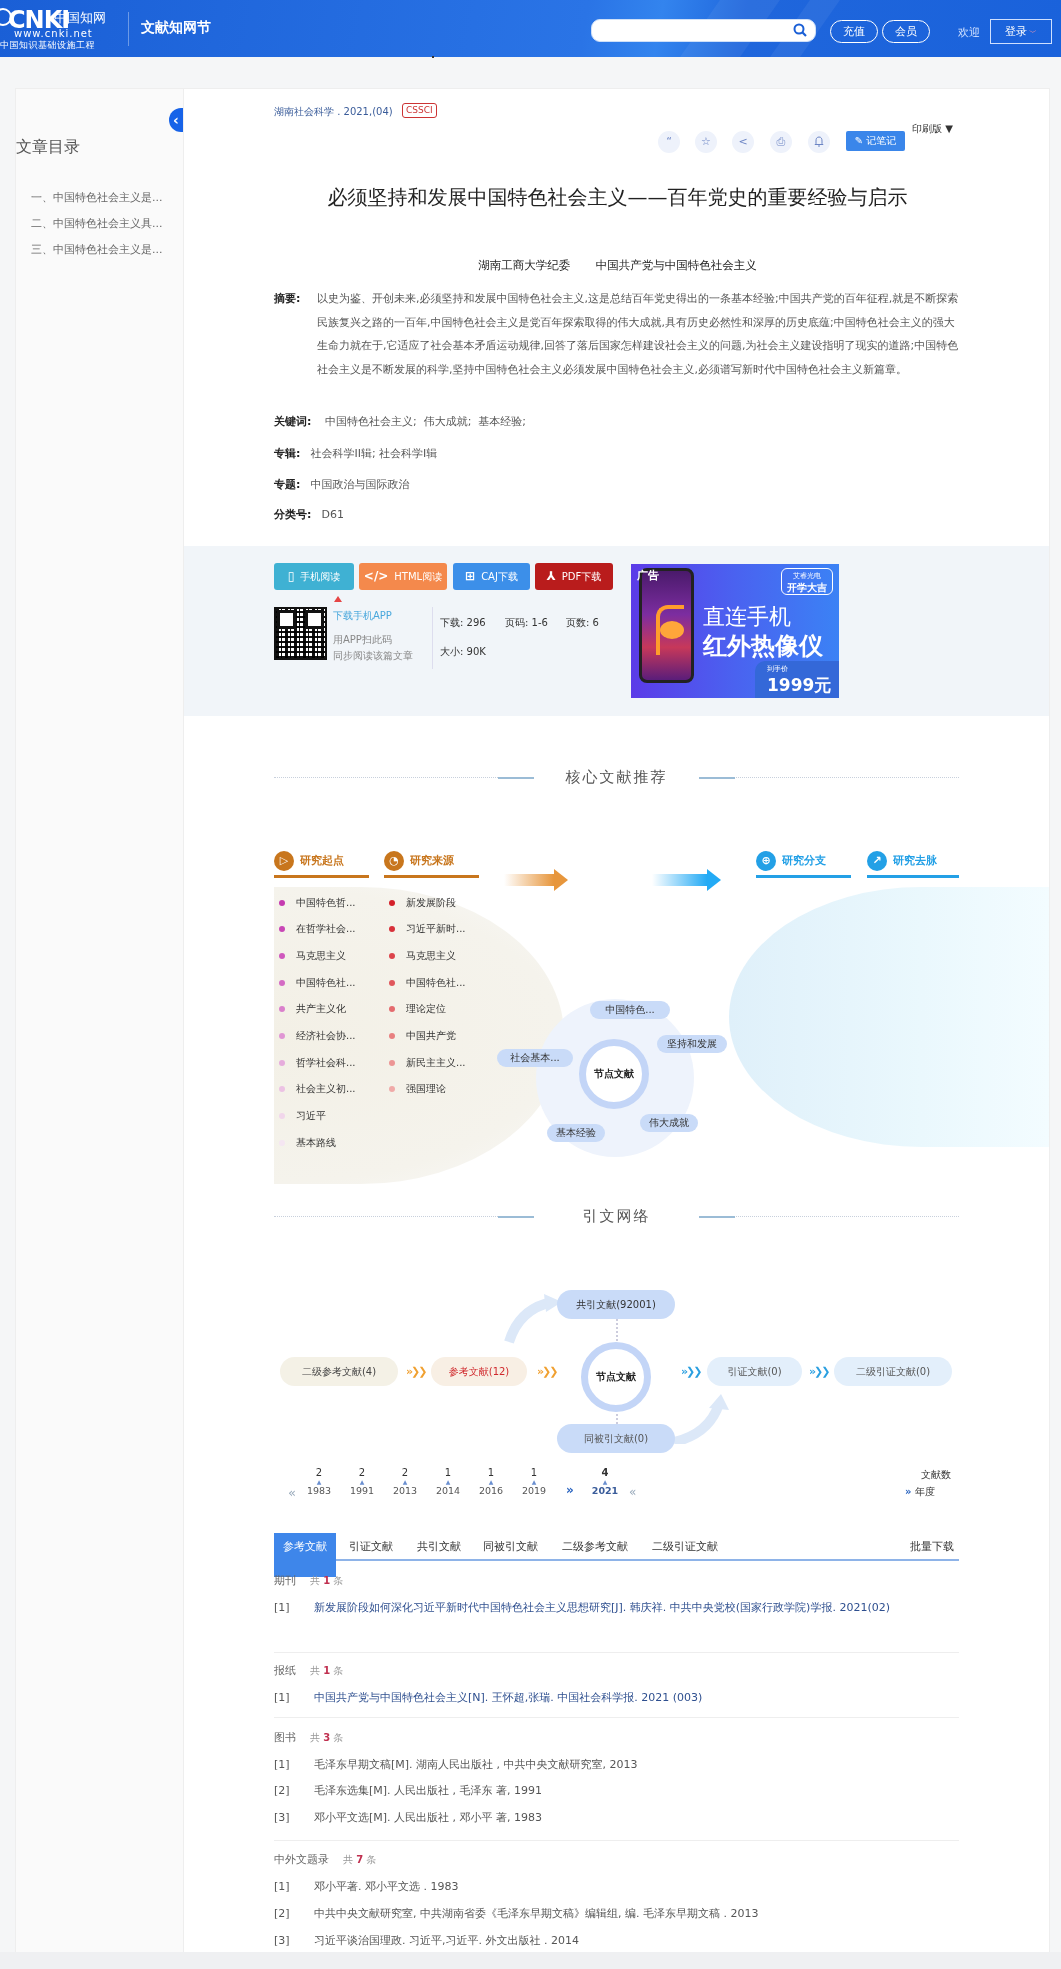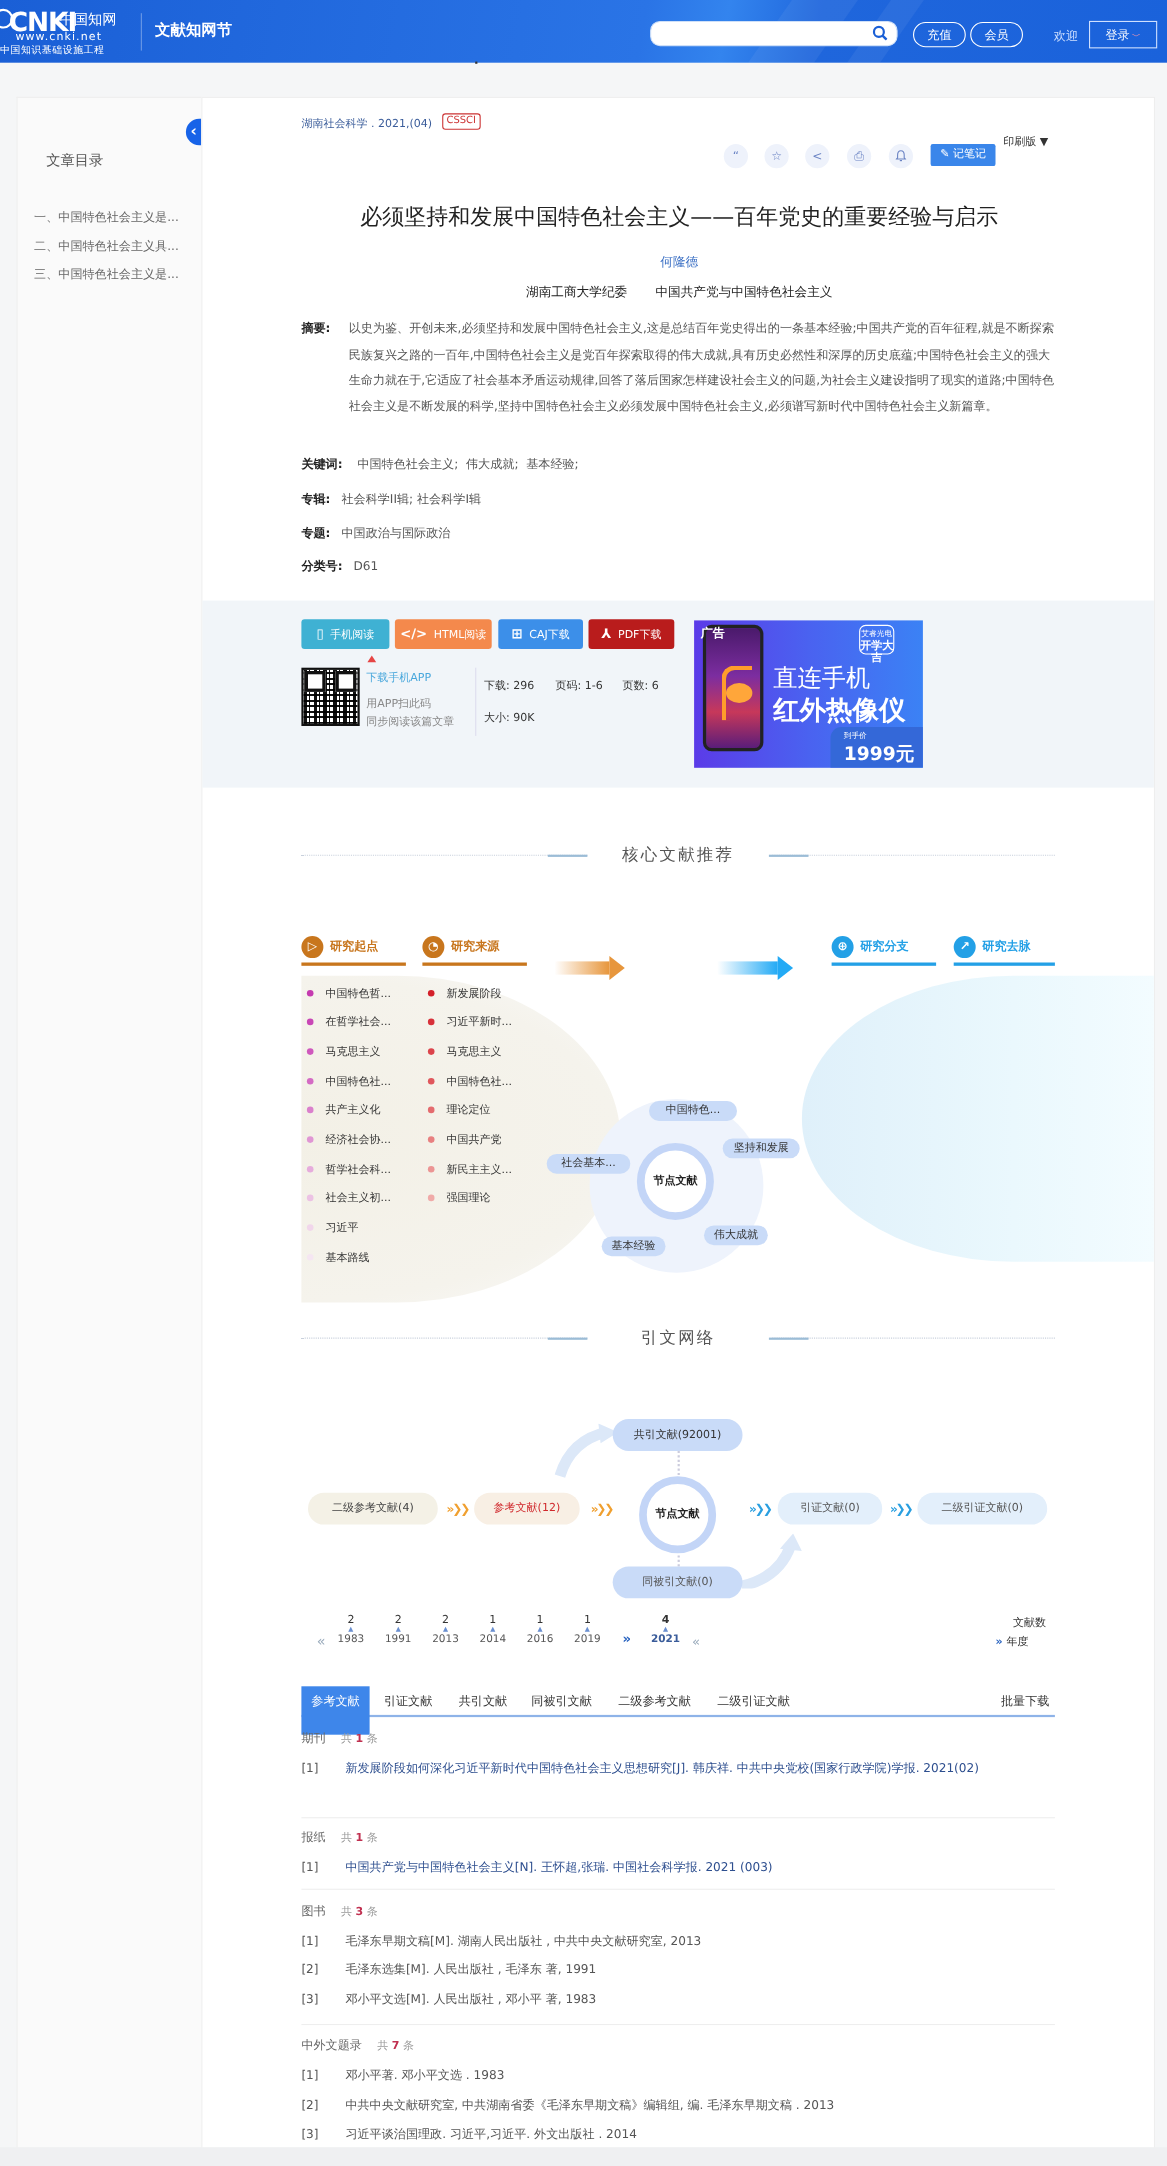--- a/index.html
+++ b/index.html
@@ -16,21 +16,21 @@
 .site-name{position:absolute;left:141px;top:19px;color:#fff;font-size:14px;font-weight:bold}
 .search{position:absolute;left:591px;top:19px;width:225px;height:23px;background:#fff;border-radius:9px;border:1px solid #cfe0f8}
 .search .icon{position:absolute;right:8px;top:3px;width:14px;height:14px}
 .pill-btn{position:absolute;top:20px;height:23px;border:1px solid #fff;border-radius:12px;color:#fff;font-size:11px;text-align:center;line-height:21px}
 .welcome{position:absolute;left:958px;top:25px;color:#cfe0ff;font-size:11px}
 .login{position:absolute;left:990px;top:19px;width:62px;height:25px;border:1px solid #cfe0ff;color:#fff;font-size:11px;line-height:23px;text-align:center}
 .login .chev{color:#f9a;font-size:8px;margin-left:2px}
 .dot-mark{position:absolute;left:432px;top:56px;width:2px;height:2px;background:#333}
 
 .card-side{position:absolute;left:15px;top:88px;width:168px;height:1880px;background:#fafafa;border:1px solid #eee;border-right:none}
-.toc-title{position:absolute;left:26px;top:48px;font-size:13px;color:#555}
+.toc-title{position:absolute;left:0;top:48px;font-size:16px;color:#555}
 .toc-item{position:absolute;left:15px;font-size:11px;color:#666;white-space:nowrap}
 .toggle{position:absolute;left:169px;top:108px;width:14px;height:24px;background:#1763e8;border-radius:12px 0 0 12px;color:#fff;font-size:14px;font-weight:bold;line-height:24px;text-align:center}
 
 .main{position:absolute;left:183px;top:88px;width:867px;height:1880px;background:#fff;border:1px solid #eee}
 .abs{position:absolute}
 .journal{left:90px;top:16px;font-size:10px;color:#3a5c9a}
 .cssci{left:218px;top:14px;font-size:9px;color:#c33;border:1px solid #c33;border-radius:3px;padding:0 3px;line-height:13px}
 .tool-icon{position:absolute;top:42px;width:22px;height:22px;border-radius:50%;background:#eef2fb;color:#6b84c4;font-size:11px;text-align:center;line-height:22px}
 .note-btn{left:662px;top:42px;width:59px;height:20px;background:#3a86ea;color:#fff;font-size:10px;text-align:center;line-height:20px;border-radius:2px}
 .print{left:728px;top:33px;font-size:10px;color:#333}
@@ -57,21 +57,21 @@
 .app-hint{left:149px;font-size:10px;color:#888}
 .vsep{position:absolute;left:170px;top:61px;width:1px;height:62px;background:#dde}
 .stat{font-size:10px;color:#333}
 .ad{position:absolute;left:447px;top:18px;width:208px;height:134px;background:linear-gradient(90deg,#5b3be8 0%,#4a62f0 50%,#3b82f5 100%);overflow:hidden}
 .ad .phone{position:absolute;left:8px;top:4px;width:55px;height:115px;border-radius:8px;background:linear-gradient(180deg,#4a1a6b 0%,#7c2da0 40%,#c7385a 70%,#5a1d7a 100%);border:3px solid #222}
 .ad .bird{position:absolute;left:22px;top:38px;width:28px;height:50px;border-left:4px solid #ff9d2b;border-top:4px solid #ff9d2b;border-radius:12px 0 0 0}
 .ad .bird2{position:absolute;left:26px;top:55px;width:24px;height:18px;background:#ffa63a;border-radius:50%}
 .ad .tag{position:absolute;left:6px;top:4px;color:#fff;font-size:11px;font-weight:bold}
 .ad .l1{position:absolute;left:72px;top:38px;color:#fff;font-size:22px}
 .ad .l2{position:absolute;left:72px;top:66px;color:#fff;font-size:24px;font-weight:bold}
-.ad .badge{position:absolute;left:150px;top:4px;width:32px;height:27px;border:1px solid #fff;border-radius:6px;color:#fff;font-size:7px;text-align:center;line-height:11px;padding-top:2px}
+.ad .badge{position:absolute;left:150px;top:4px;width:52px;height:27px;border:1px solid #fff;border-radius:6px;color:#fff;font-size:7px;text-align:center;line-height:11px;padding-top:2px}
 .ad .badge b{font-size:10px;display:block}
 .ad .price{position:absolute;left:124px;top:97px;width:84px;height:37px;background:#3468d8;border-radius:10px 0 0 0;color:#fff}
 .ad .price small{position:absolute;left:12px;top:3px;font-size:7px}
 .ad .price b{position:absolute;left:12px;top:13px;font-size:17px}
 
 .sec-head{position:absolute;left:90px;width:685px;height:20px}
 .sec-head .line{position:absolute;top:9px;height:1px;border-top:1px dotted #c8d0dc}
 .sec-head .acc{position:absolute;top:9px;height:2px;width:36px;background:#9bbcd6}
 .sec-head .txt{position:absolute;left:0;width:685px;text-align:center;font-size:15px;color:#555;letter-spacing:2px;top:0}
 
@@ -154,21 +154,20 @@
   <div class="tool-icon" style="left:624px">
     <svg width="10" height="11" viewBox="0 0 10 11" style="margin-top:5px">
         <path d="M5 1 C2.5 1 2 3 2 5 L2 7.5 L1 8.5 L9 8.5 L8 7.5 L8 5 C8 3 7.5 1 5 1Z" stroke="#6b84c4" fill="none"></path>
         <line x1="4" y1="10" x2="6" y2="10" stroke="#6b84c4"></line>
       </svg>
   </div>
   <div class="abs note-btn"><span>✎ </span><span>记笔记</span></div>
   <div class="abs print">印刷版 ▼</div>
 
   <div class="abs title">必须坚持和发展中国特色社会主义——百年党史的重要经验与启示</div>
-  <div class="abs author">何隆德</div>
   <div class="abs orgs">
     <span>湖南工商大学纪委</span>
     <span>中国共产党与中国特色社会主义</span>
   </div>
 
   <div class="abs abstract">
     <b>摘要:</b>
     <p>以史为鉴、开创未来,必须坚持和发展中国特色社会主义,这是总结百年党史得出的一条基本经验;中国共产党的百年征程,就是不断探索民族复兴之路的一百年,中国特色社会主义是党百年探索取得的伟大成就,具有历史必然性和深厚的历史底蕴;中国特色社会主义的强大生命力就在于,它适应了社会基本矛盾运动规律,回答了落后国家怎样建设社会主义的问题,为社会主义建设指明了现实的道路;中国特色社会主义是不断发展的科学,坚持中国特色社会主义必须发展中国特色社会主义,必须谱写新时代中国特色社会主义新篇章。</p>
   </div>
 

